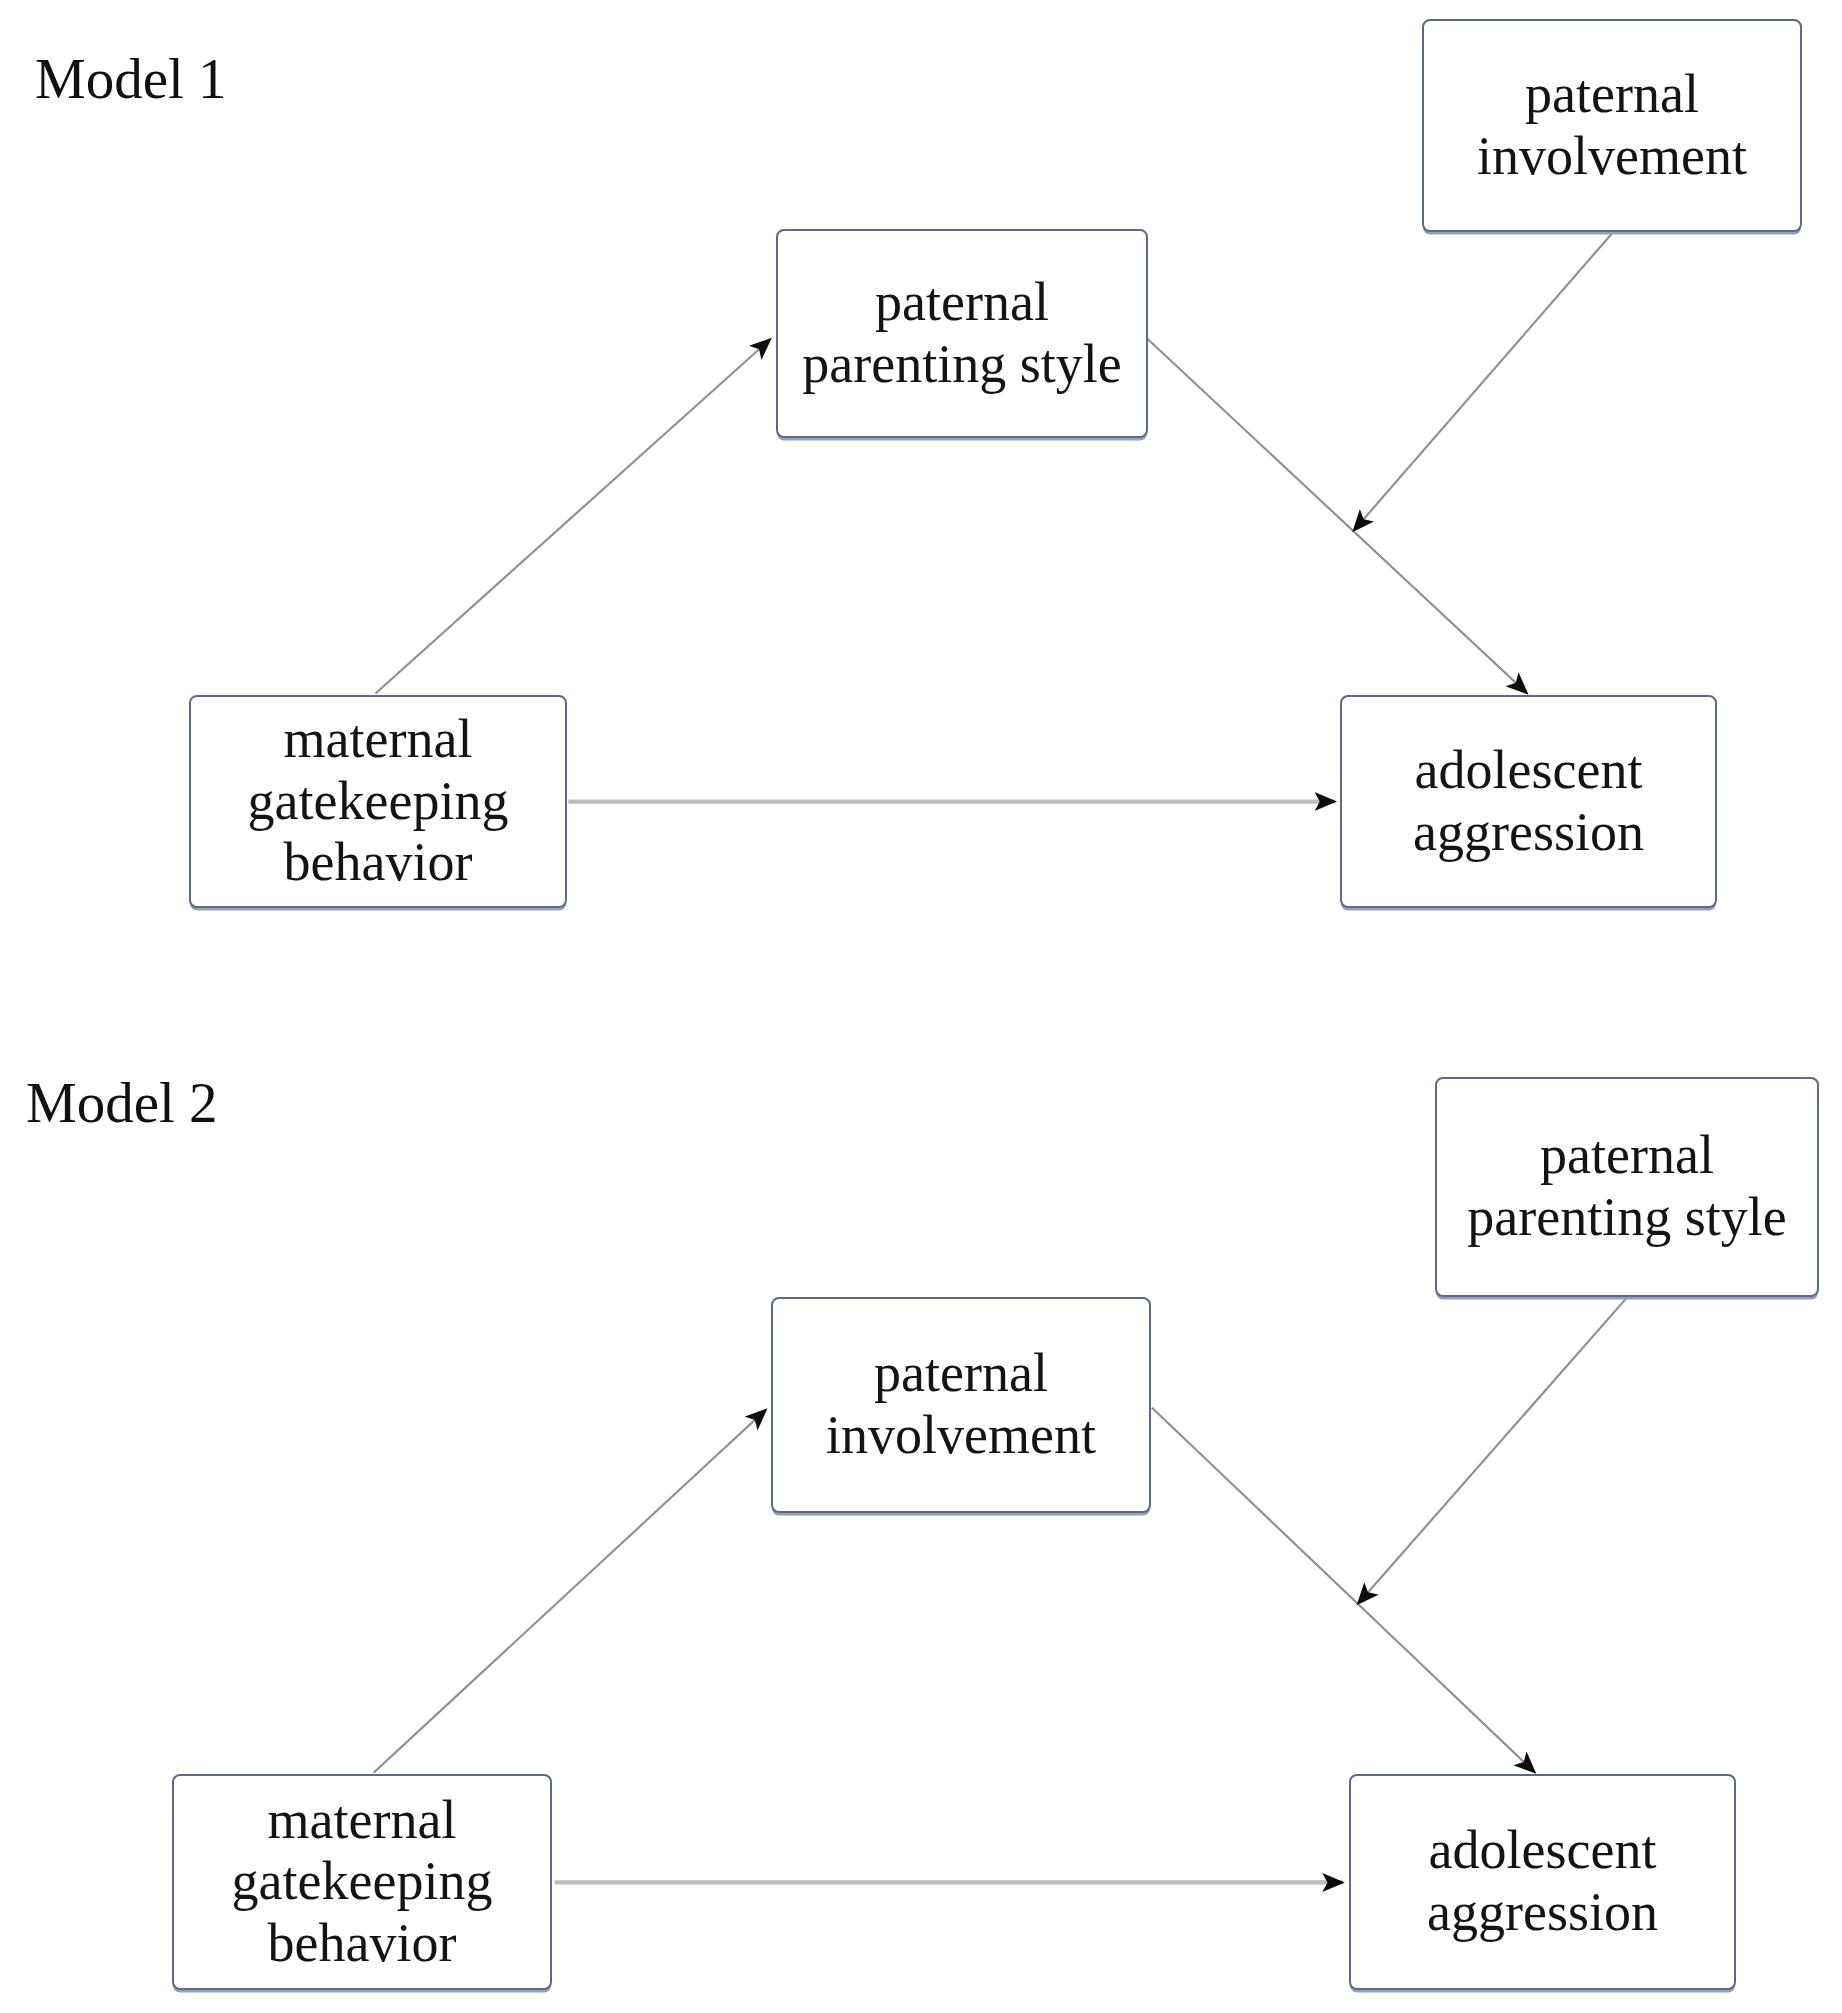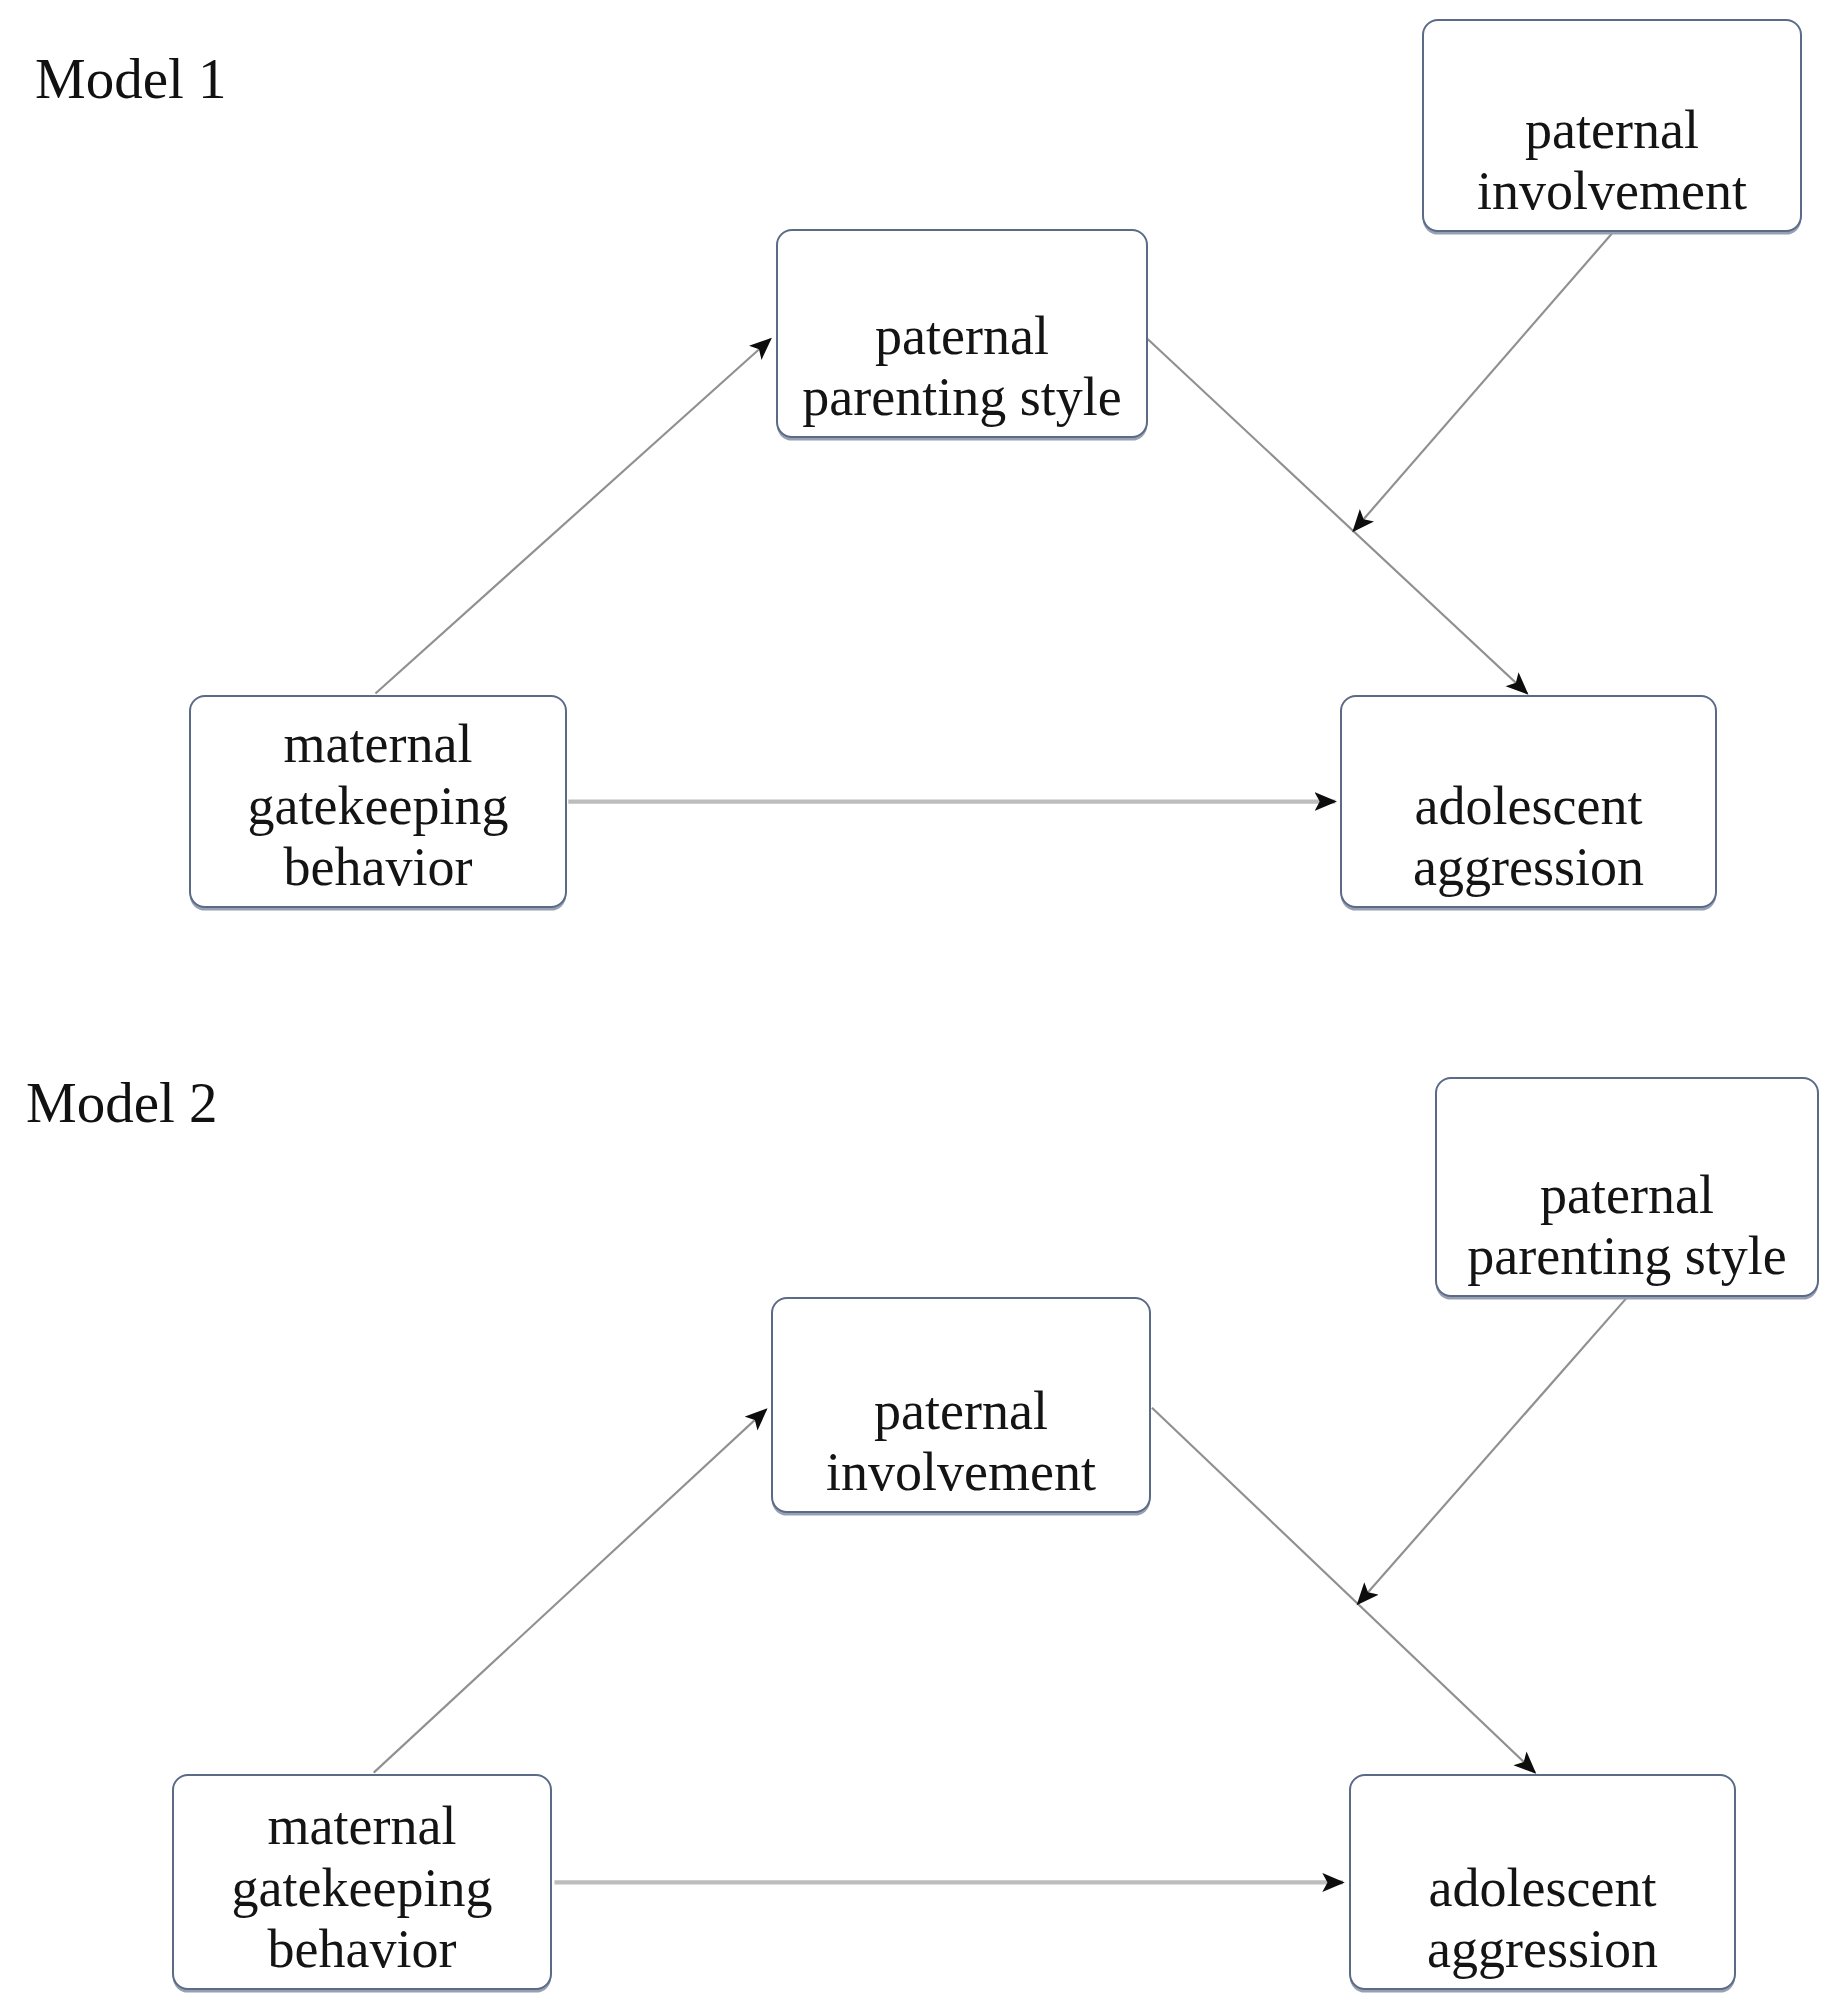--- a/index.html
+++ b/index.html
@@ -27,24 +27,24 @@
     font-size: 57px;
     line-height: 1.1;
     color: #111111;
     white-space: nowrap;
   }
   .node {
     position: absolute;
     box-sizing: border-box;
     background: #ffffff;
     border: 2.6px solid #5a6a87;
-    border-radius: 16px;
+    border-radius: 8px;
     box-shadow: 0 3.5px 0 -0.9px #96a0b2;
     display: flex;
-    align-items: flex-end;
+    align-items: center;
     justify-content: center;
     text-align: center;
     padding: 7px 22.5px;
     font-size: 54px;
     line-height: 1.14;
     color: #141414;
   }
   
   #m1-title     { left: 35px;   top: 48px; }
   #m1-moderator { left: 1422px; top: 19px;   width: 380px; height: 213px; }

